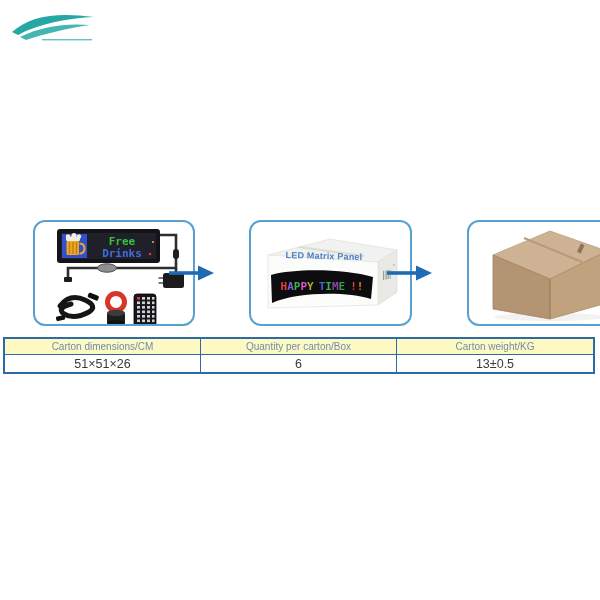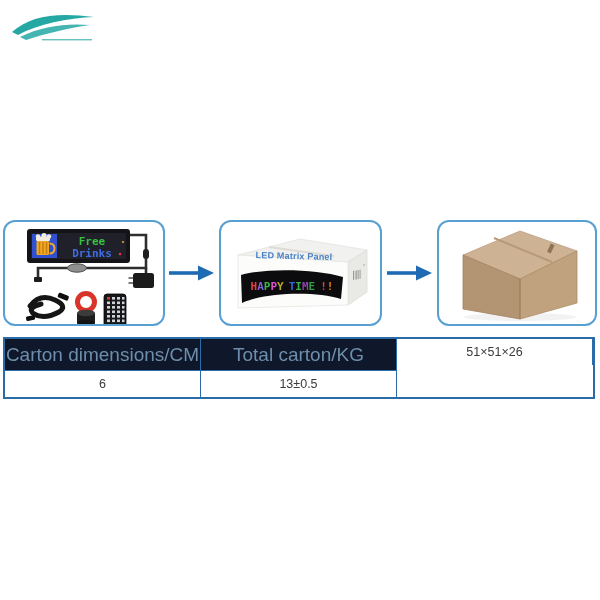--- a/index.html
+++ b/index.html
@@ -3,21 +3,21 @@
 <meta charset="utf-8">
 <style>
   html,body{margin:0;padding:0;}
   body{width:600px;height:600px;background:#ffffff;font-family:"Liberation Sans",sans-serif;overflow:hidden;}
   .stage{position:relative;width:600px;height:600px;background:#fff;}
 
   
   .deco{position:absolute;left:8px;top:10px;width:92px;height:34px;}
 
   
-  .flow-box{position:absolute;top:220px;height:106px;border:2px solid #58A0D2;border-radius:12px;background:#fff;box-sizing:border-box;}
+  .flow-box{position:absolute;top:220px;height:106px;border:2px solid #58A0D2;border-radius:12px;background:#fff;box-sizing:border-box;margin-left:30px;}
   #box-product{left:3px;width:162px;}
   #box-carton{left:219px;width:163px;}
   #box-shipping{left:437px;width:160px;}
   .flow-box svg{position:absolute;left:0;top:0;}
 
   .arrow{position:absolute;top:263px;width:48px;height:20px;}
   #arrow-1{left:167px;}
   #arrow-2{left:385px;}
 
   
@@ -25,24 +25,24 @@
     font-size:9px;font-weight:bold;color:#4a80c4;transform:rotate(1.5deg);letter-spacing:.2px;}
   .led-letters{position:absolute;left:19px;top:53px;width:104px;height:22px;
     display:flex;align-items:center;justify-content:center;
     font-family:"DejaVu Sans Mono",monospace;font-weight:bold;font-size:11px;line-height:1;}
   .led-letters span{display:inline-block;}
   .led-letters span.sp{width:5px;}
 
   
   .spec-table{position:absolute;left:3px;top:337px;width:592px;border:2px solid #2B6CA8;
     display:grid;grid-template-columns:1fr 1fr 1fr;box-sizing:border-box;background:#fff;}
-  .spec-table .hcell{background:#0f172a;color:#6E8EAB;font-size:19px;height:32px;
+  .spec-table .hcell{background:#fef9c3;color:#6E8EAB;font-size:10px;height:16px;
     display:flex;align-items:center;justify-content:center;
     border-bottom:1px solid #2B6CA8;box-sizing:border-box;}
-  .spec-table .vcell{background:#fff;color:#3a3a3a;font-size:12.5px;height:26px;
+  .spec-table .vcell{background:#fff;color:#3a3a3a;font-size:12.5px;height:17px;
     display:flex;align-items:center;justify-content:center;box-sizing:border-box;}
   .spec-table .hcell:not(:nth-child(3)),
   .spec-table .vcell:not(:nth-child(6)){border-right:1.5px solid #2B6CA8;}
 </style>
 </head>
 <body>
 
 <div class="stage">
 
   <svg class="deco" viewBox="0 0 92 34">
@@ -188,19 +188,20 @@
       <line x1="55" y1="16" x2="113" y2="40" stroke="#b79a79" stroke-width="2"></line>
       <rect x="110" y="22" width="4" height="9" fill="#8f7353" transform="rotate(25 112 26)"></rect>
       <polygon points="24,33 81,57 81,97 24,87" fill="#b39473" stroke="#a2835f" stroke-width="0.8"></polygon>
       <polygon points="81,57 138,29 138,81 81,97" fill="#c0a37e" stroke="#ab8c66" stroke-width="0.8"></polygon>
       <line x1="81" y1="57" x2="81" y2="97" stroke="#9c7f5f" stroke-width="1"></line>
     </svg>
   </div>
 
   <div class="spec-table">
     <div class="hcell">Carton dimensions/CM</div>
-    <div class="hcell">Total carton/KG</div>
+    <div class="hcell">Quantity per carton/Box</div>
+    <div class="hcell">Carton weight/KG</div>
     <div class="vcell">51×51×26</div>
     <div class="vcell">6</div>
     <div class="vcell">13±0.5</div>
   </div>
 
 </div>
 
 </body></html>

